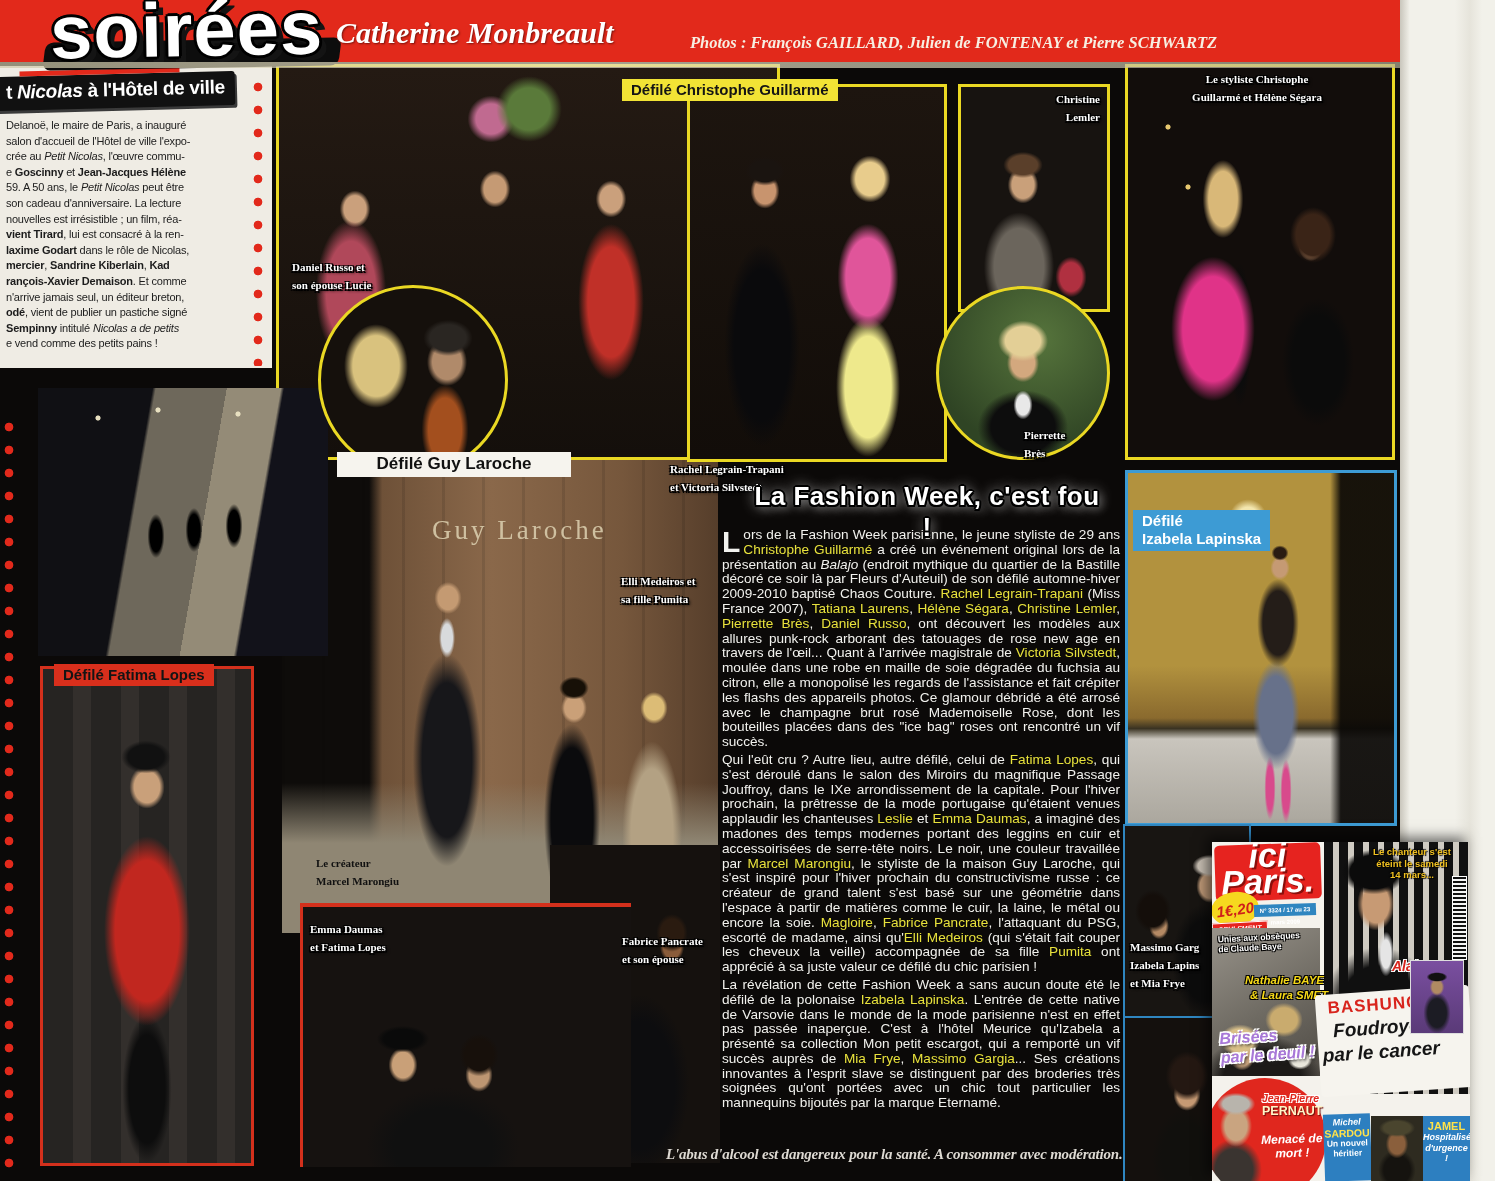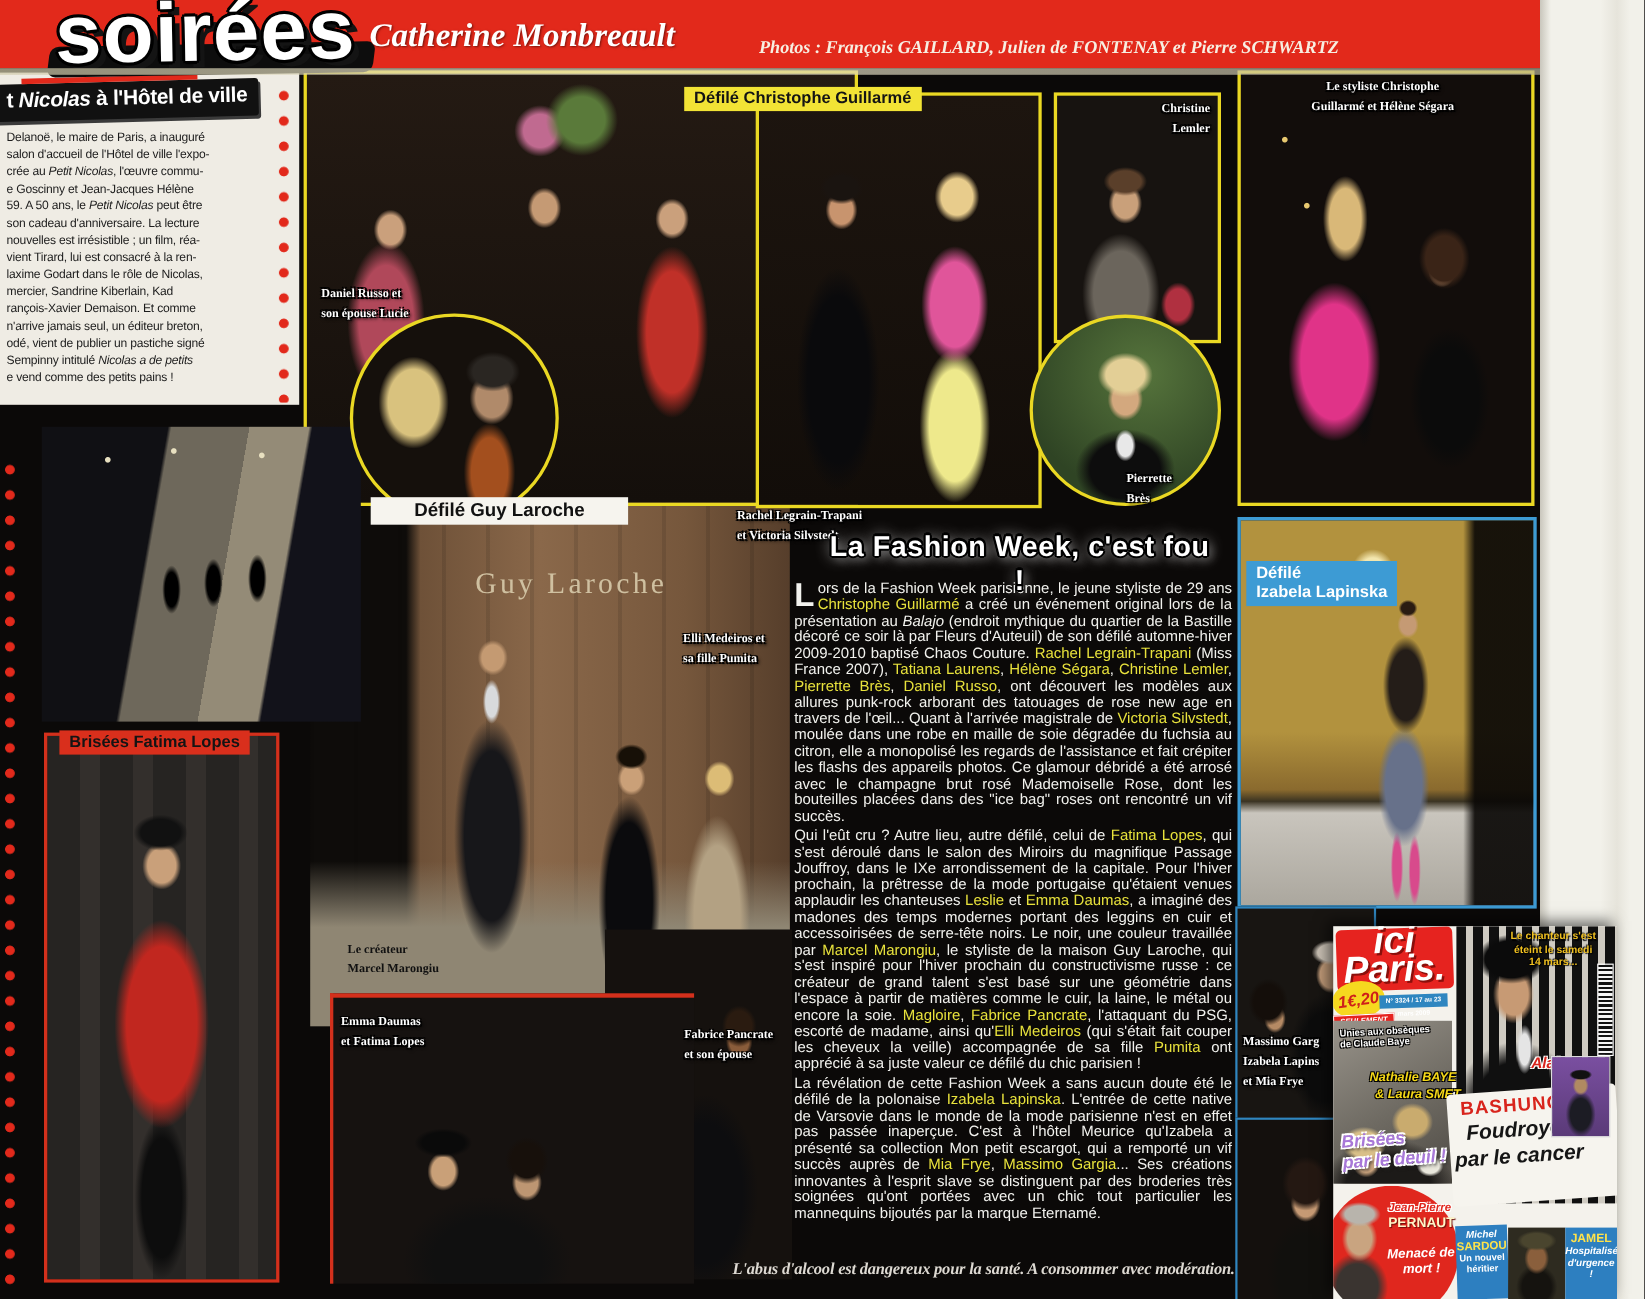--- a/index.html
+++ b/index.html
@@ -1,18 +1,18 @@
 <!DOCTYPE html>
 <html><head>
 <meta charset="utf-8">
 <style>
   html,body{margin:0;padding:0;background:#333;}
   .page{position:relative;width:1495px;height:1181px;background:#0b0908;overflow:hidden;
         font-family:"Liberation Sans",sans-serif;padding-left:33px;}
-  .b{font-weight:normal}.i{font-style:italic}
+  .b{font-weight:bold}.i{font-style:italic}
   .hl{color:#e8e23c}
 
   
   .masthead{position:absolute;left:0;top:0;width:1400px;height:62px;background:#e2291b;z-index:6;}
   .masthead::after{content:"";position:absolute;left:0;top:62px;width:100%;height:6px;
         background:linear-gradient(90deg,#cfc9a9,#e9e3c9 40%,#b9b49b);opacity:.7;}
   .soirees-shadow{position:absolute;left:44px;top:40px;width:296px;height:28px;background:#0d0d0d;
         transform:rotate(-1deg) skewX(-8deg);border-radius:8px;}
   .soirees{position:absolute;left:50px;top:-14px;font-size:76px;font-weight:bold;color:#fff;
         letter-spacing:1px;transform:rotate(-1deg);
@@ -247,21 +247,21 @@
 Marcel Marongiu</div>
   <div class="cap" style="left:621px;top:572px;">Elli Medeiros et
 sa fille Pumita</div>
 
   <div class="ph rb" style="left:40px;top:666px;width:208px;height:494px;background:
       radial-gradient(ellipse 30px 20px at 103px 88px,#111 60%,rgba(17,17,17,0) 82%),
       radial-gradient(ellipse 22px 27px at 104px 118px,#c9a07a 58%,rgba(201,160,122,0) 80%),
       radial-gradient(ellipse 58px 128px at 104px 262px,#c1271f 55%,rgba(193,39,31,0) 74%),
       radial-gradient(ellipse 30px 90px at 104px 420px,#0d0d0d 60%,rgba(13,13,13,0) 82%),
       repeating-linear-gradient(90deg,#262422 0 30px,#332f2c 30px 48px);"></div>
-  <div class="banner red" style="left:54px;top:664px;">Brisées Fatima Lopes</div>
+  <div class="banner red" style="left:54px;top:664px;">Défilé Fatima Lopes</div>
 
   <div class="ph" style="left:300px;top:903px;width:328px;height:260px;border-top:4px solid #d3301c;border-left:3px solid #d3301c;background:
       radial-gradient(ellipse 32px 16px at 100px 132px,#0a0a0a 60%,rgba(10,10,10,0) 82%),
       radial-gradient(ellipse 18px 22px at 100px 158px,#c9a078 58%,rgba(201,160,120,0) 80%),
       radial-gradient(ellipse 24px 26px at 176px 148px,#17100b 60%,rgba(23,16,11,0) 82%),
       radial-gradient(ellipse 17px 21px at 176px 168px,#bd9672 58%,rgba(189,150,114,0) 80%),
       radial-gradient(ellipse 90px 70px at 140px 240px,#101010 55%,rgba(16,16,16,0) 85%),
       #161210;"></div>
   <div class="cap" style="left:310px;top:920px;">Emma Daumas
 et Fatima Lopes</div>

